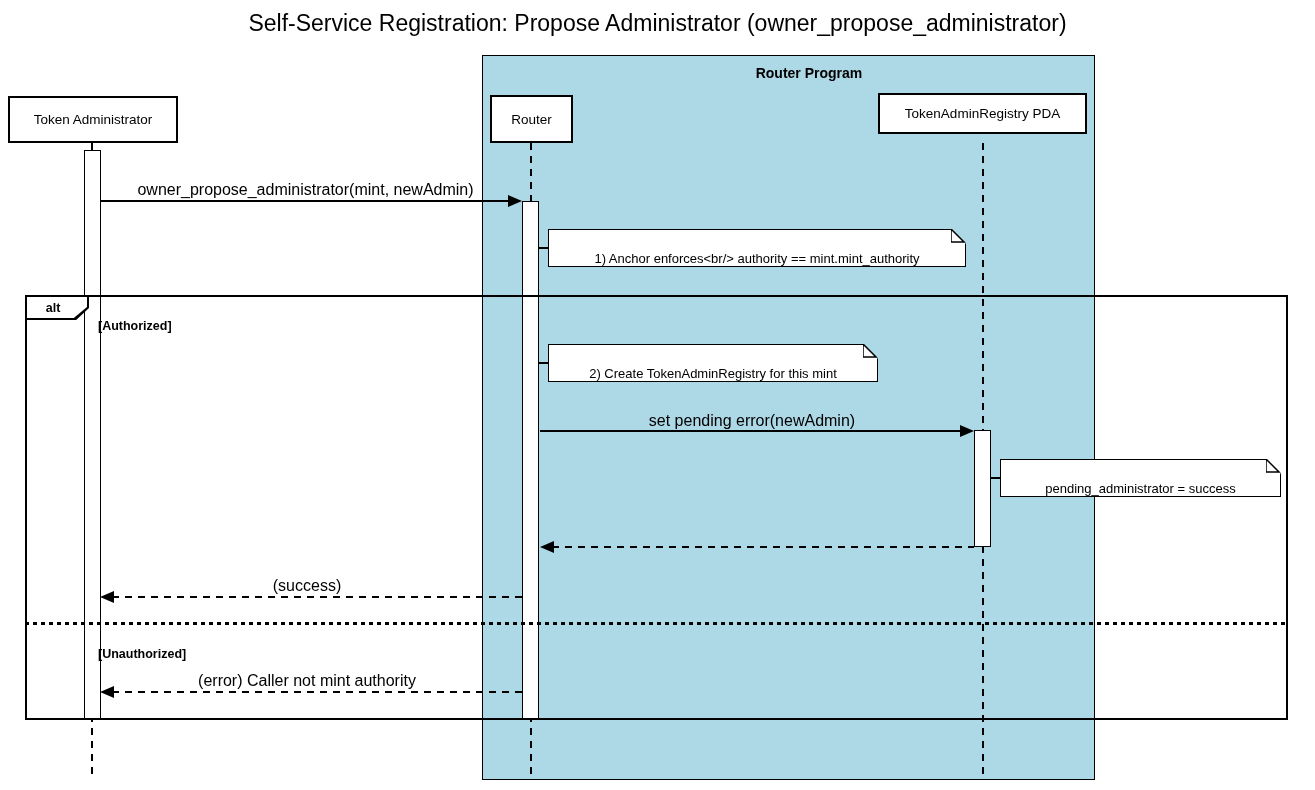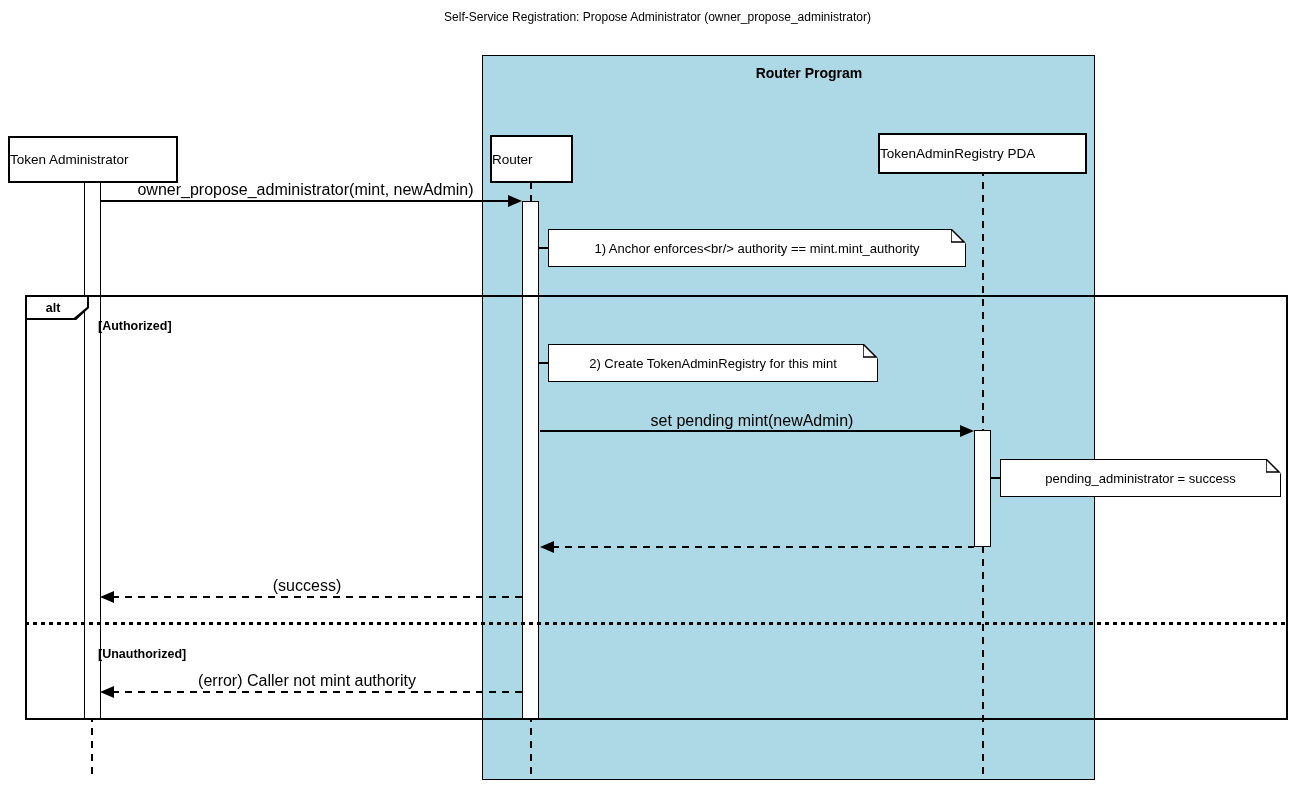--- a/index.html
+++ b/index.html
@@ -8,41 +8,41 @@
     --note-bg:#ffffff;
   }
   html,body{margin:0;padding:0;background:#ffffff;}
   .canvas{
     position:relative;width:1315px;height:790px;background:#fff;overflow:hidden;
     font-family:"Liberation Sans",sans-serif;color:#000;
   }
   .abs{position:absolute;}
 
   
-  .title{left:0;top:10px;width:100%;text-align:center;font-size:12px;z-index:8;}
+  .title{left:0;top:10px;width:100%;text-align:center;font-size:23px;z-index:8;}
 
   
   .program-box{
     left:482px;top:55px;width:613px;height:725px;
     background:var(--program-bg);border:1.5px solid var(--line);
     box-sizing:border-box;z-index:1;
   }
   .program-label{left:482px;top:65px;width:654px;text-align:center;font-weight:bold;font-size:14px;z-index:2;}
 
   
   .lifeline{
     width:2px;top:143px;height:634px;z-index:2;
     background:repeating-linear-gradient(to bottom,var(--line) 0 7px,transparent 7px 13px);
   }
 
   
   .participant{
     background:#fff;border:2.5px solid var(--line);box-sizing:border-box;
-    display:flex;align-items:center;
-    font-size:13.5px;z-index:7;text-align:center;margin-top:40px;
+    display:flex;align-items:center;justify-content:center;
+    font-size:13.5px;z-index:7;text-align:center;
   }
 
   
   .activation{background:#fff;border:1.5px solid var(--line);box-sizing:border-box;z-index:4;}
 
   
   .alt-frame{
     left:25px;top:295px;width:1263px;height:425px;
     border:2px solid var(--line);box-sizing:border-box;z-index:5;
   }
@@ -70,21 +70,21 @@
     background:repeating-linear-gradient(to right,var(--line) 0 7px,transparent 7px 13px);
   }
   .arr-r{width:0;height:0;border-top:6px solid transparent;border-bottom:6px solid transparent;
     border-left:14px solid var(--line);z-index:6;}
   .arr-l{width:0;height:0;border-top:6px solid transparent;border-bottom:6px solid transparent;
     border-right:14px solid var(--line);z-index:6;}
 
   
   .note{
     background:var(--note-bg);border:1.5px solid var(--line);box-sizing:border-box;
-    height:38px;display:flex;align-items:center;justify-content:center;
+    height:38px;display:flex;align-items:flex-end;justify-content:center;
     font-size:13px;z-index:6;white-space:nowrap;
   }
   .fold{position:absolute;top:-1.5px;right:-1.5px;width:16px;height:16px;}
   .fold-out{fill:var(--program-bg);}
   .fold-out-white{fill:#ffffff;}
   .fold-flap{fill:#ffffff;stroke:var(--line);stroke-width:1.5;}
   .stub{height:2px;background:var(--line);z-index:6;}
 </style>
 </head>
 <body>
@@ -127,21 +127,21 @@
 
   <div class="abs stub" style="left:539px;top:362px;width:9px;"></div>
   <div class="abs note" style="left:548px;top:344px;width:330px;">
     <span>2) Create TokenAdminRegistry for this mint</span>
     <svg class="fold" viewBox="0 0 16 16">
       <polygon class="fold-out" points="0,0 16,0 16,16"></polygon>
       <polygon class="fold-flap" points="0,0 13,13 0,13"></polygon>
     </svg>
   </div>
 
-  <div class="abs msg-label" style="left:540px;top:412px;width:424px;">set pending mint(newAdmin)</div>
+  <div class="abs msg-label" style="left:540px;top:412px;width:424px;">set pending error(newAdmin)</div>
   <div class="abs msg-line-solid" style="left:540px;top:430px;width:422px;"></div>
   <div class="abs arr-r" style="left:960px;top:425px;"></div>
 
   <div class="abs stub" style="left:991px;top:477px;width:9px;"></div>
   <div class="abs note" style="left:1000px;top:459px;width:281px;">
     <span>pending_administrator = success</span>
     <svg class="fold" viewBox="0 0 16 16">
       <polygon class="fold-out-white" points="0,0 16,0 16,16"></polygon>
       <polygon class="fold-flap" points="0,0 13,13 0,13"></polygon>
     </svg>

